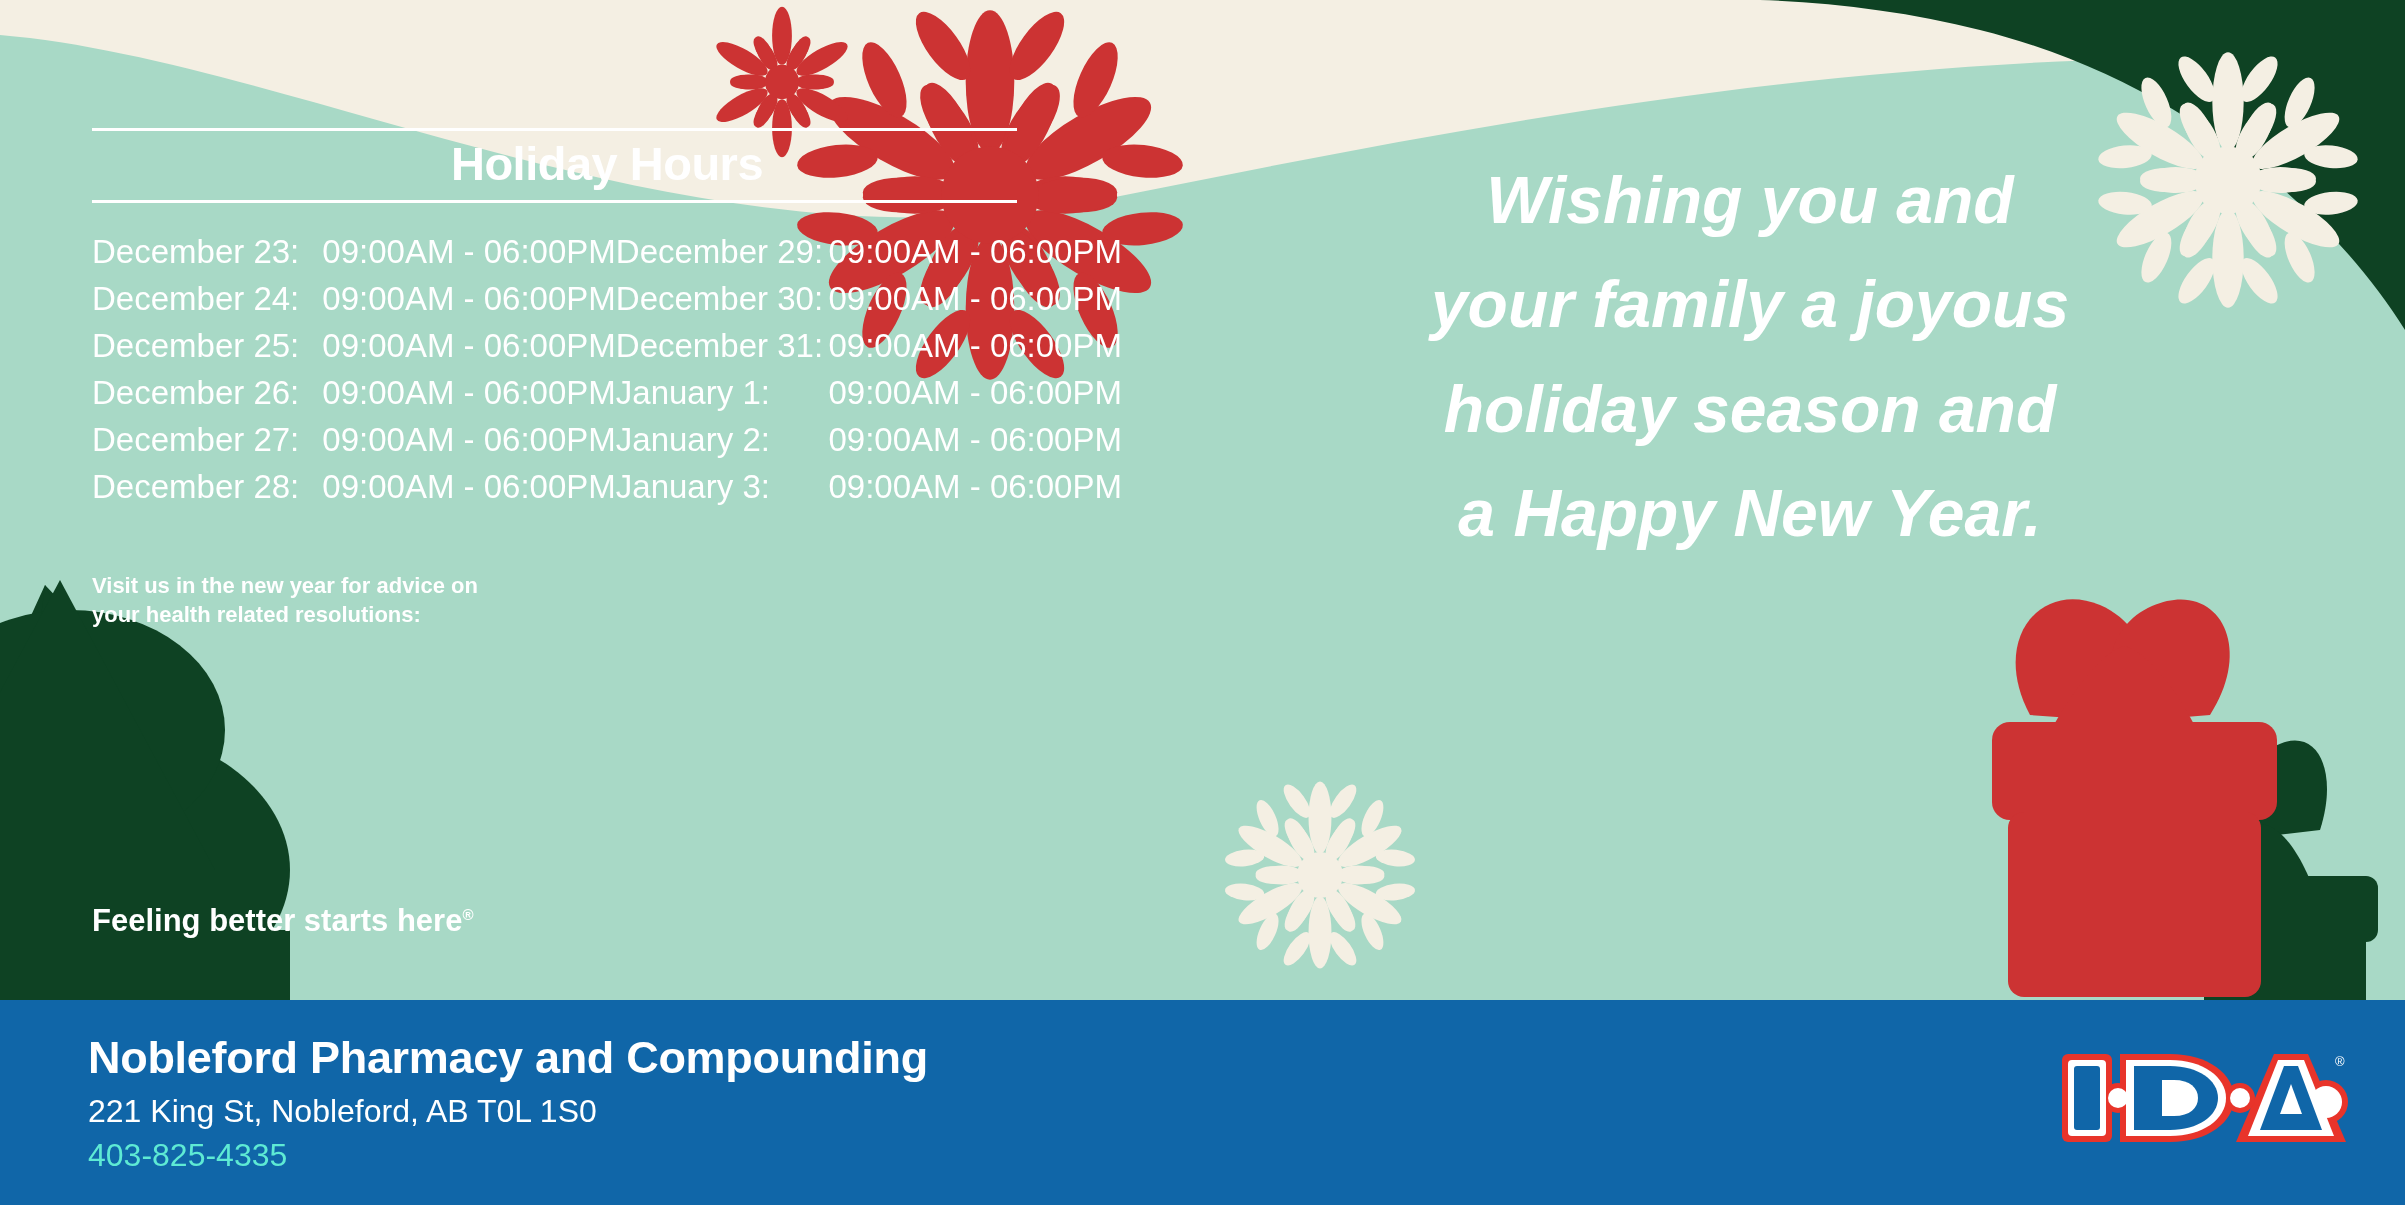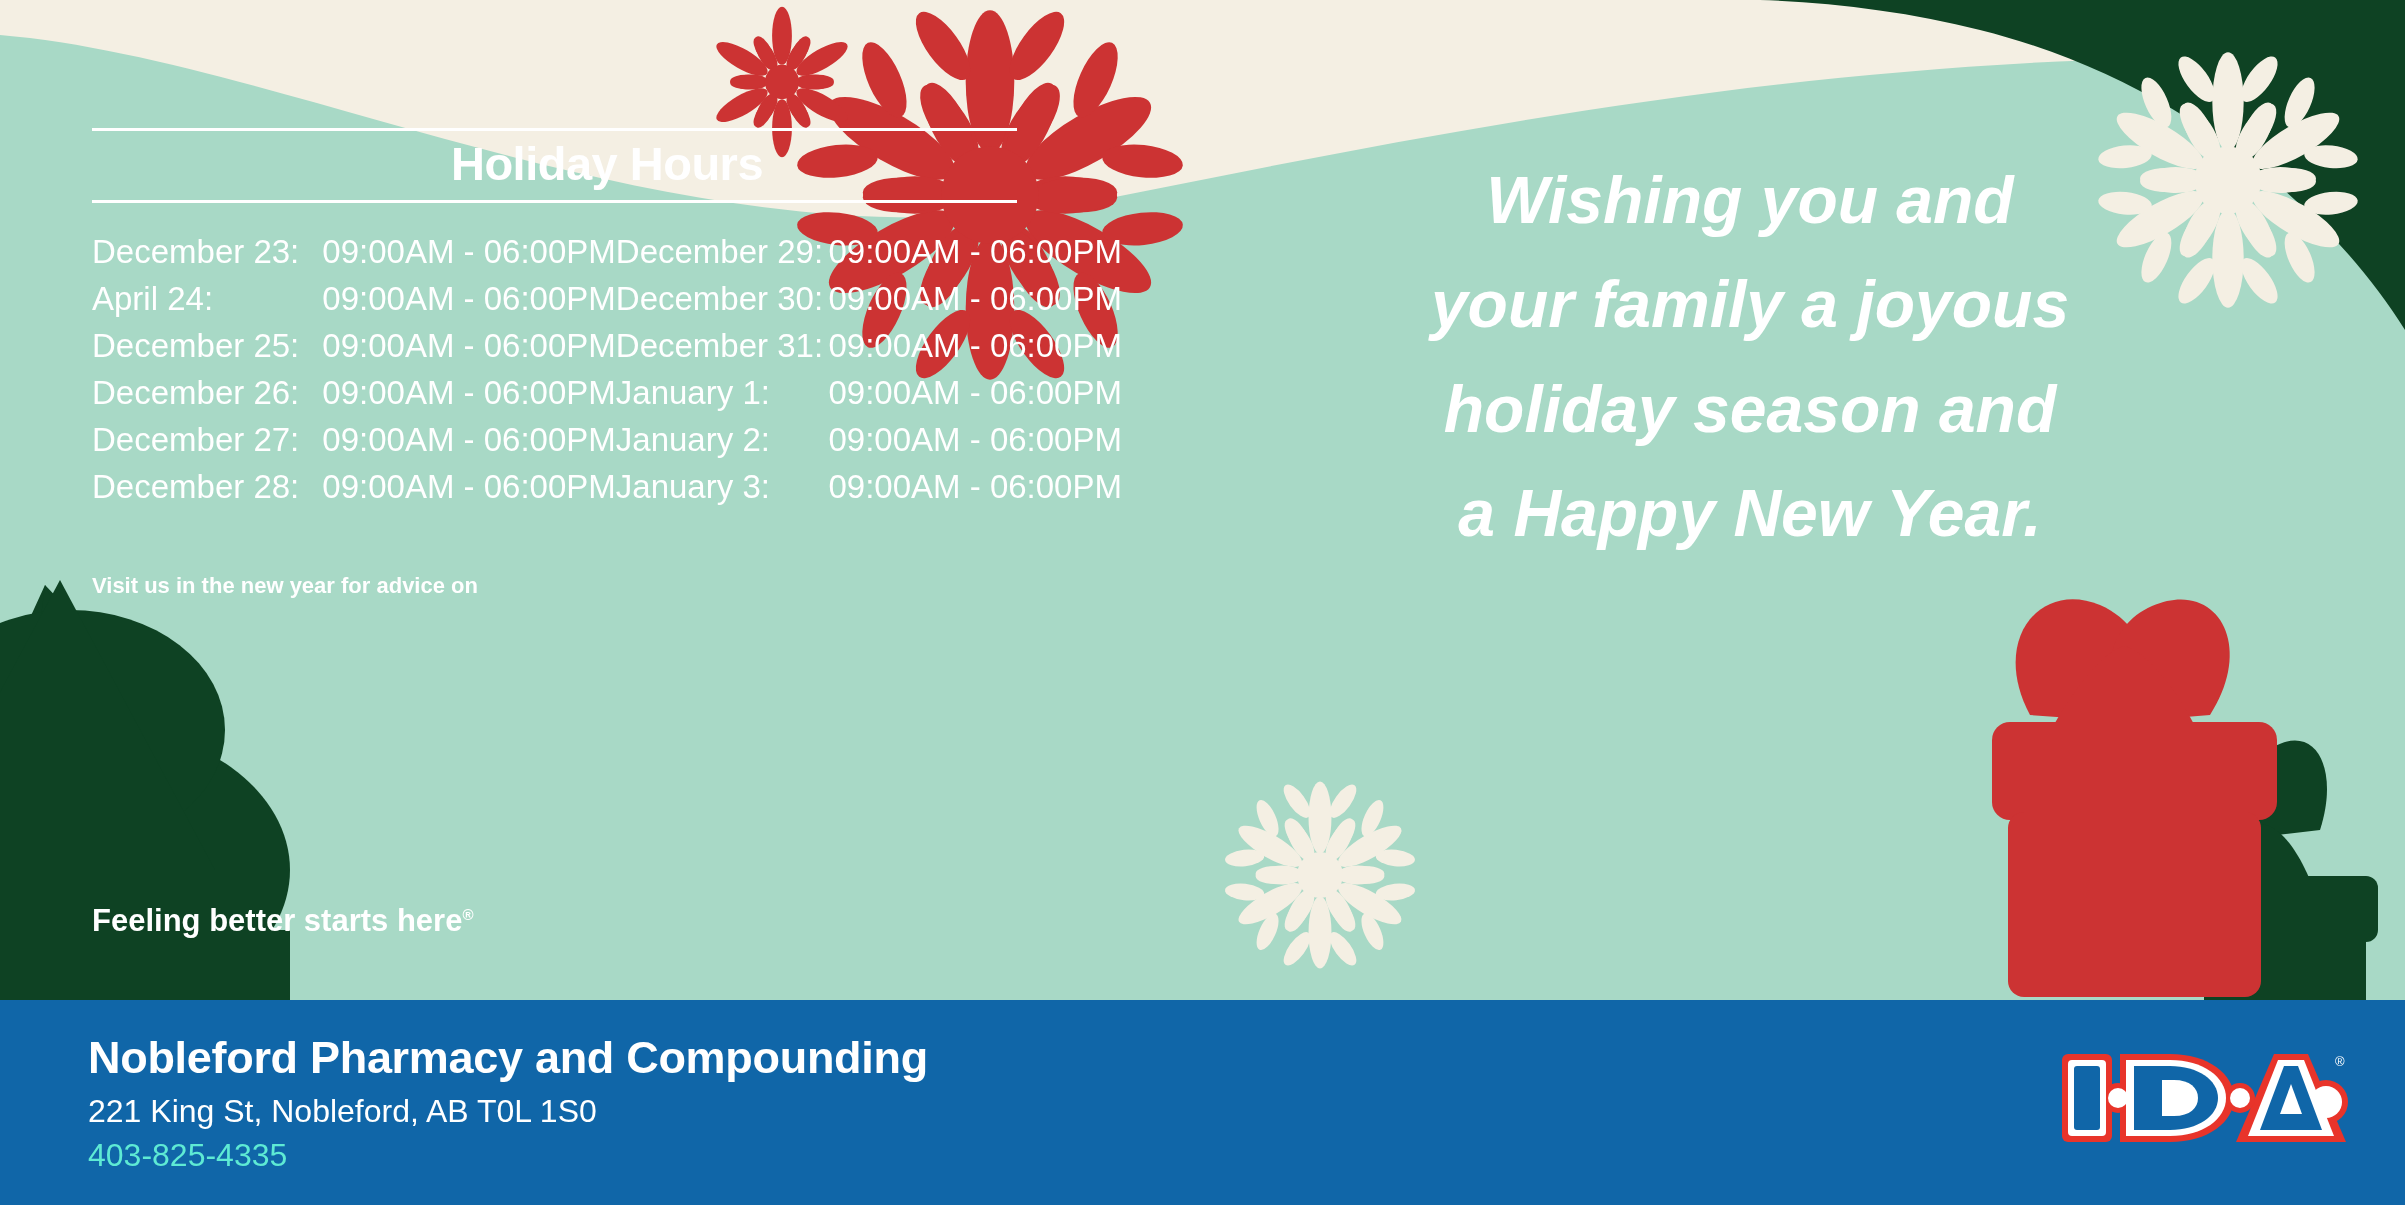--- a/index.html
+++ b/index.html
@@ -366,21 +366,21 @@
     <div class="rule"></div>
     <table id="hours-table">
       <tbody>
         <tr>
           <td class="day-col">December 23:</td>
           <td class="time-col">09:00AM - 06:00PM</td>
           <td class="day-col2">December 29:</td>
           <td class="time-col2">09:00AM - 06:00PM</td>
         </tr>
         <tr>
-          <td class="day-col">April 24:</td>
+          <td class="day-col">December 24:</td>
           <td class="time-col">09:00AM - 06:00PM</td>
           <td class="day-col2">December 30:</td>
           <td class="time-col2">09:00AM - 06:00PM</td>
         </tr>
         <tr>
           <td class="day-col">December 25:</td>
           <td class="time-col">09:00AM - 06:00PM</td>
           <td class="day-col2">December 31:</td>
           <td class="time-col2">09:00AM - 06:00PM</td>
         </tr>
@@ -401,20 +401,21 @@
           <td class="time-col">09:00AM - 06:00PM</td>
           <td class="day-col2">January 3:</td>
           <td class="time-col2">09:00AM - 06:00PM</td>
         </tr>
       </tbody>
     </table>
   </div>
 
   <div id="promo">
     <div>Visit us in the new year for advice on</div>
+    <div>your health related resolutions:</div>
   </div>
 
   <div id="greeting">
     <span class="gline">Wishing you and</span>
     <span class="gline">your family a joyous</span>
     <span class="gline">holiday season and</span>
     <span class="gline">a Happy New Year.</span>
   </div>
 
   <div id="tagline"><span>Feeling better starts here</span><sup>®</sup></div>

